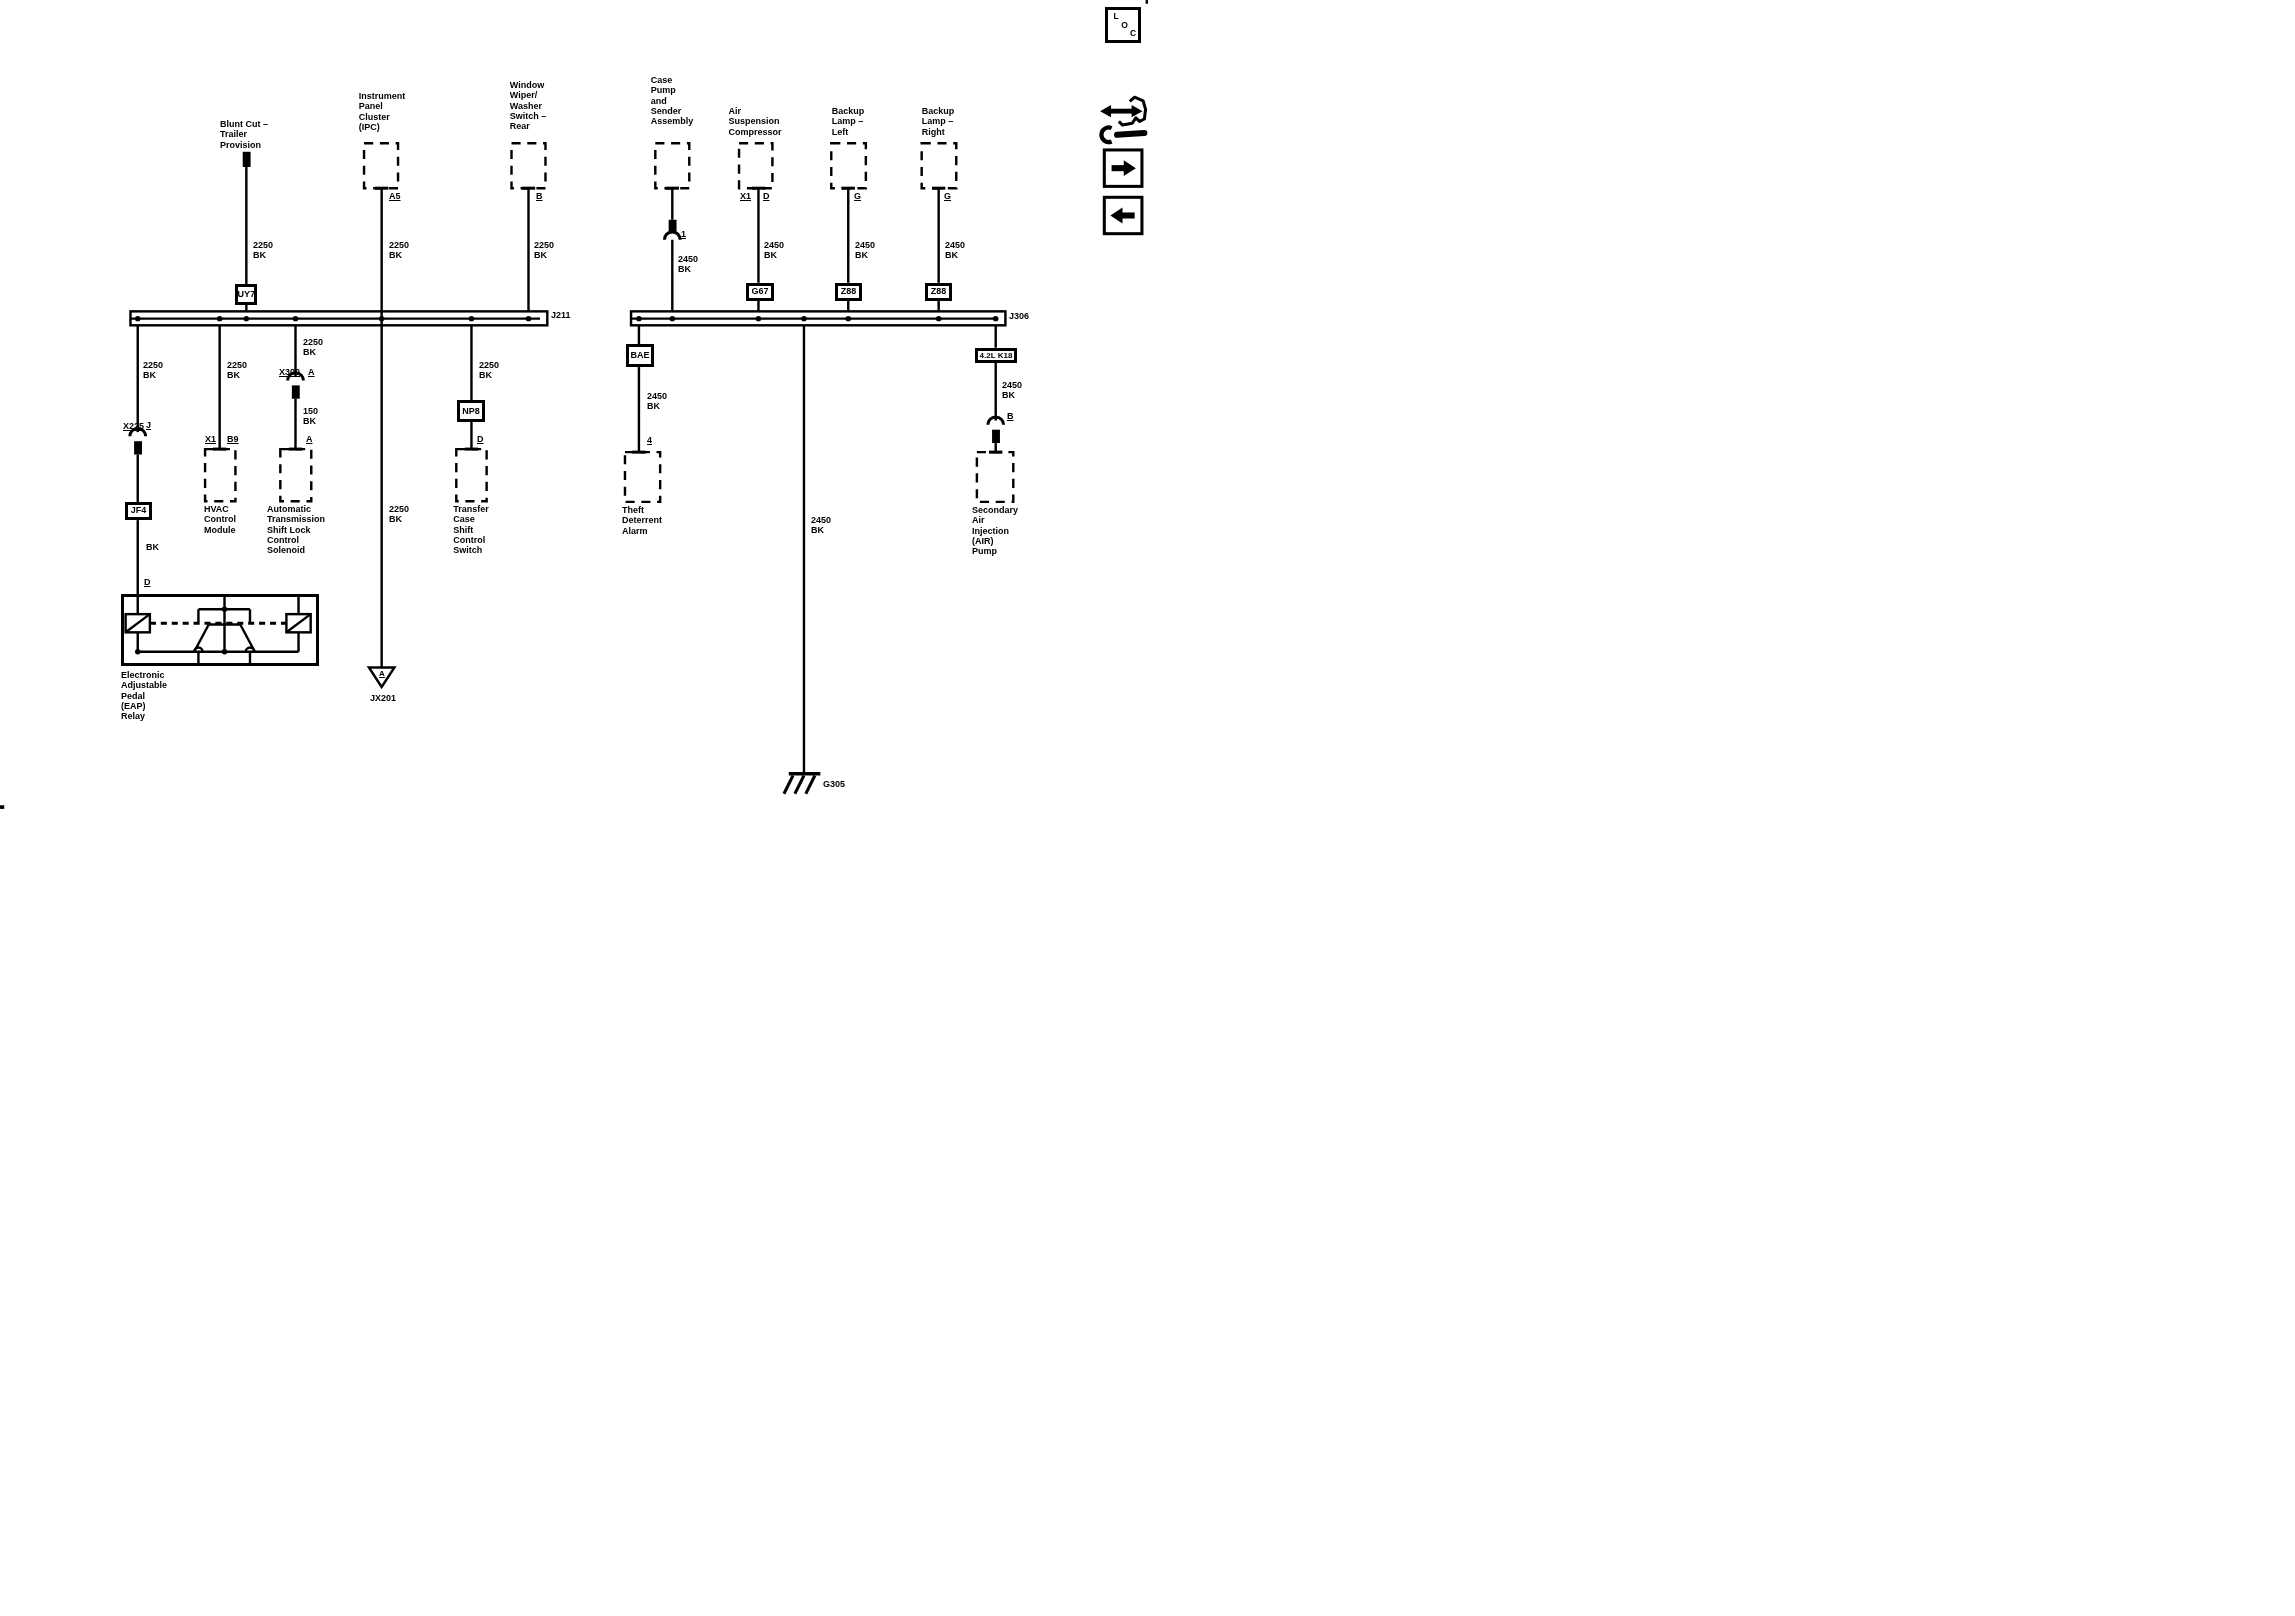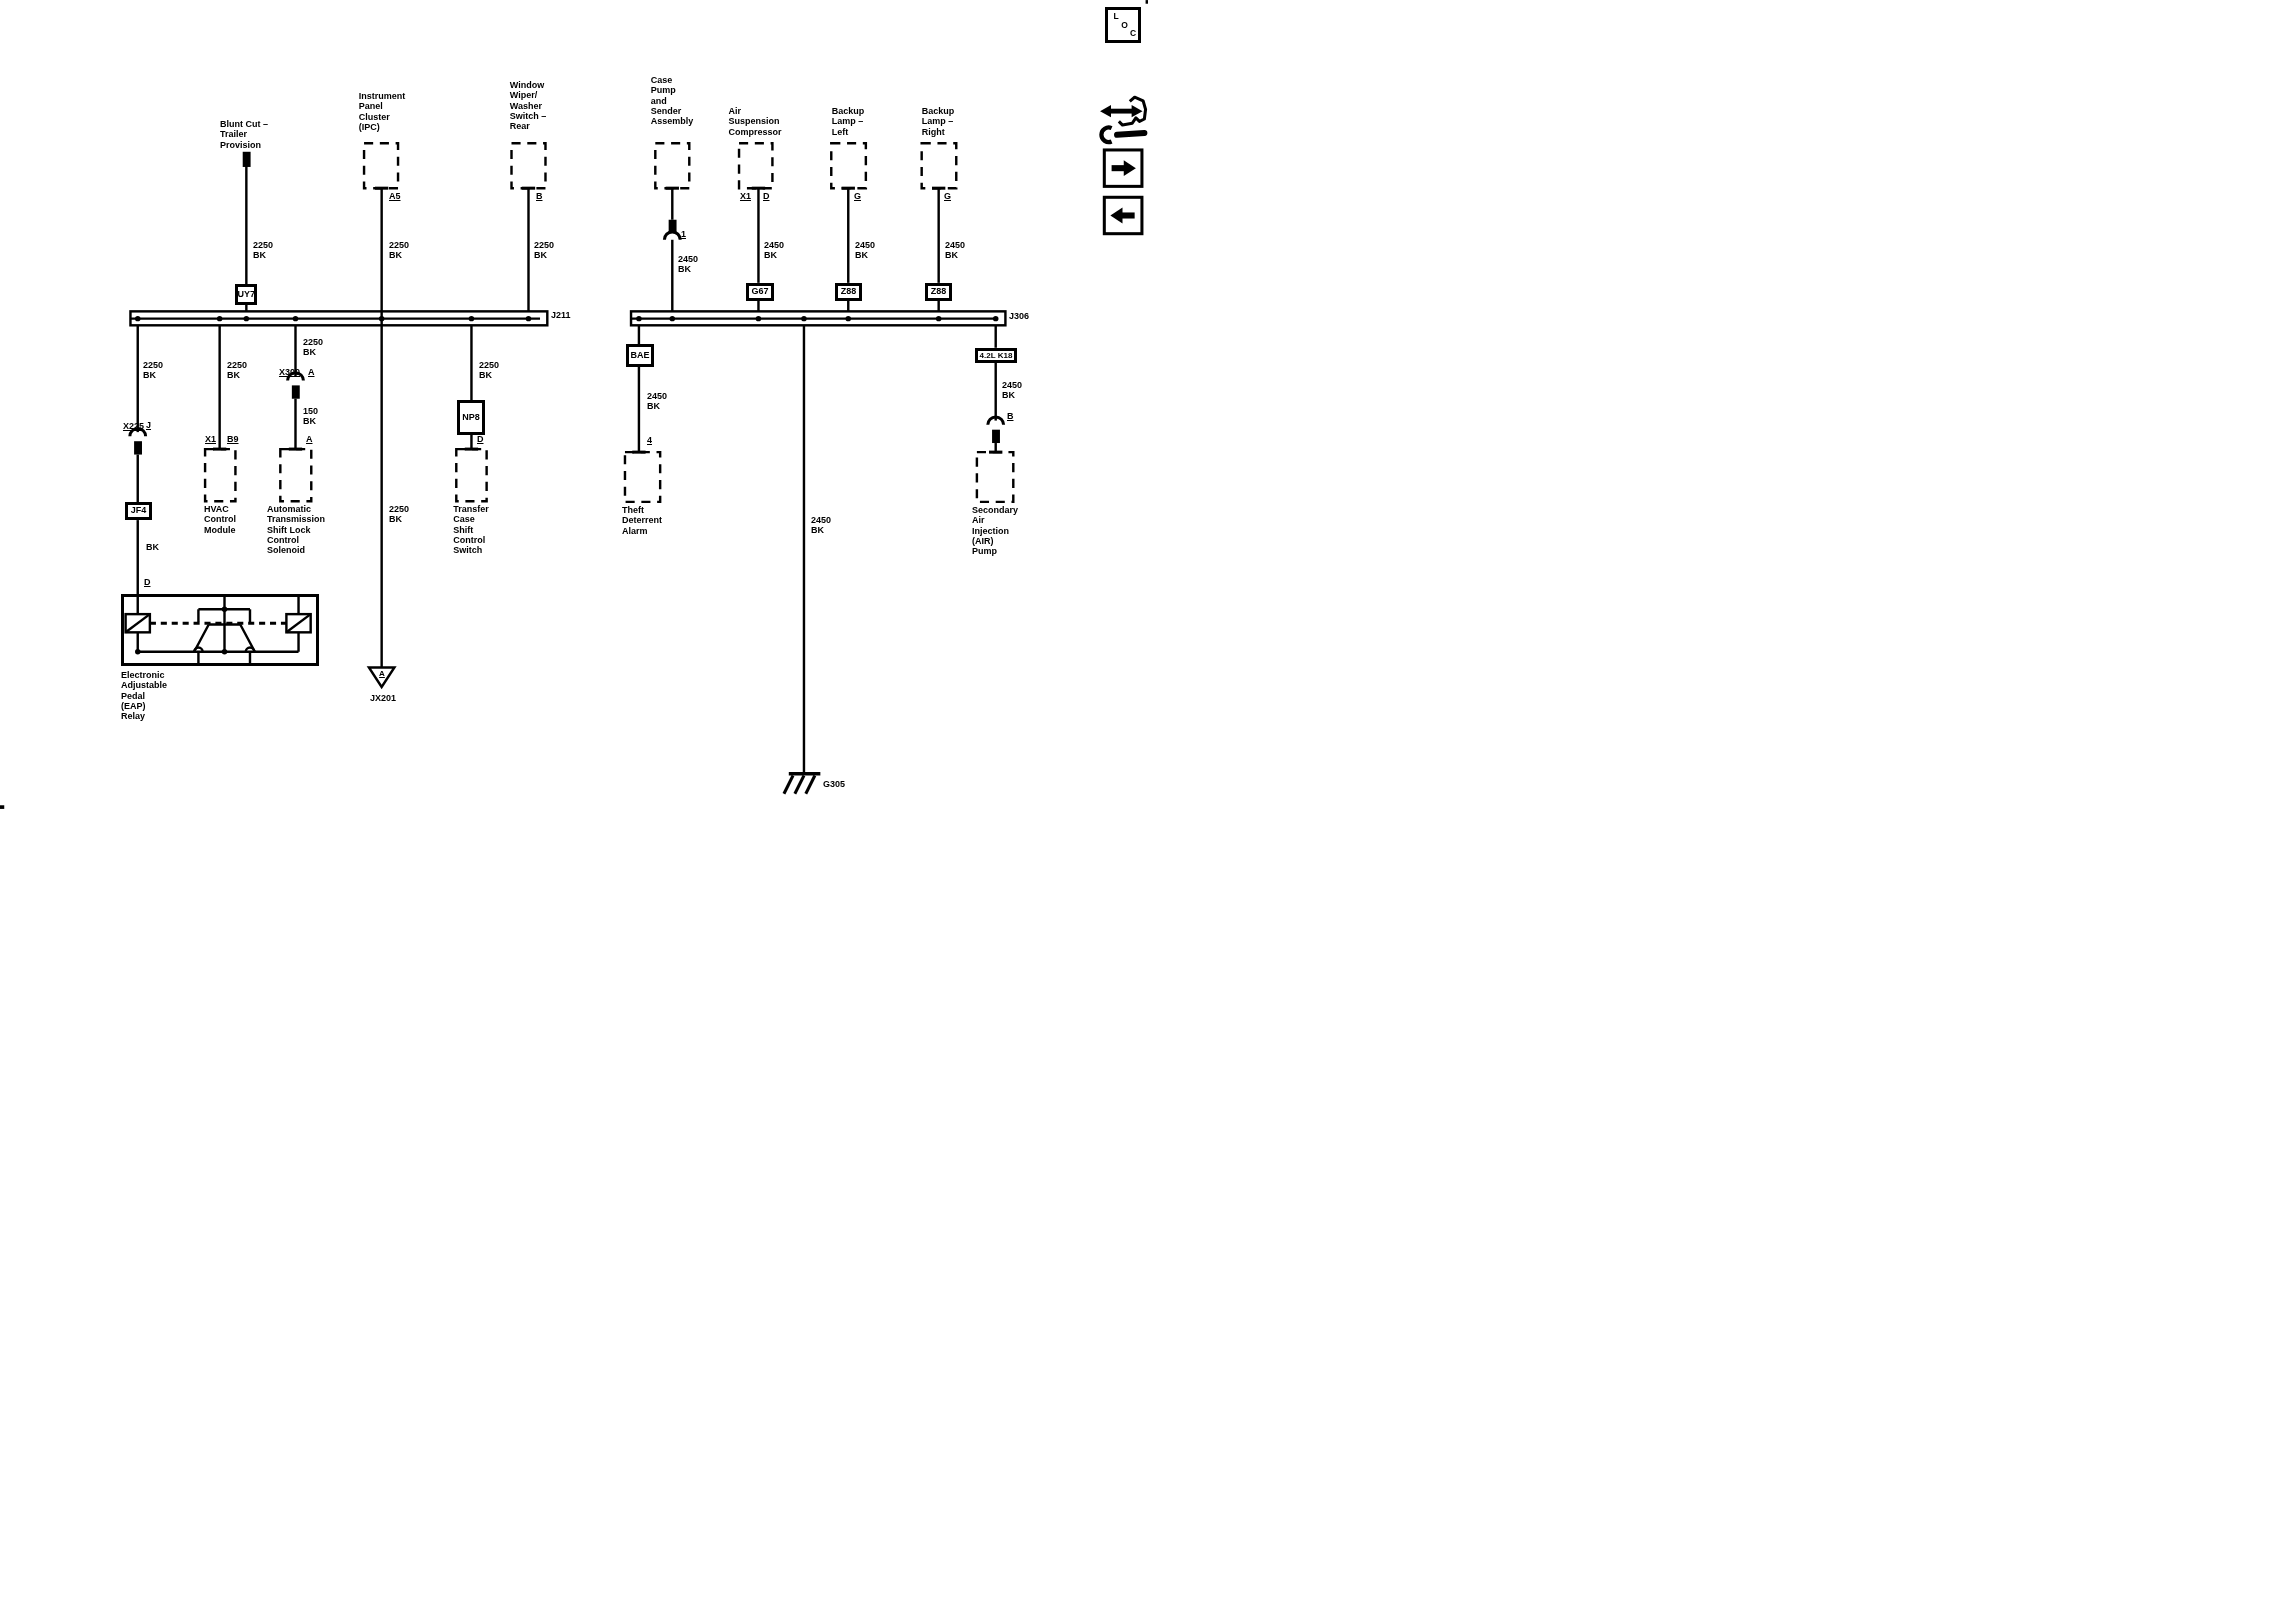--- a/index.html
+++ b/index.html
@@ -204,21 +204,21 @@
   </svg>
 
   <div class="locbox">
     <span style="left:5.5px;top:2.4px">L</span>
     <span style="left:13.3px;top:11px">O</span>
     <span style="left:22px;top:19px">C</span>
   </div>
 
   <div class="nbox" style="left:235px;top:284px;width:22.4px;height:21px">UY7</div>
   <div class="nbox" style="left:125px;top:502px;width:27px;height:17.6px">JF4</div>
-  <div class="nbox" style="left:457px;top:400px;width:28px;height:35px">NP8</div>
+  <div class="nbox" style="left:457px;top:400px;width:28px;height:22px">NP8</div>
   <div class="nbox" style="left:746px;top:283px;width:28px;height:17.6px">G67</div>
   <div class="nbox" style="left:835px;top:283px;width:27px;height:17.6px">Z88</div>
   <div class="nbox" style="left:925px;top:283px;width:27px;height:17.6px">Z88</div>
   <div class="nbox" style="left:626px;top:344px;width:28px;height:23px">BAE</div>
   <div class="nbox" style="left:975px;top:348px;width:42px;height:15px;font-size:8px">4.2L K18</div>
   <div class="relaybox" style="left:121px;top:594px;width:198px;height:72px"></div>
 
   <div class="lbl ctr" style="left:244px;top:119px">Blunt Cut –
 Trailer
 Provision</div>

